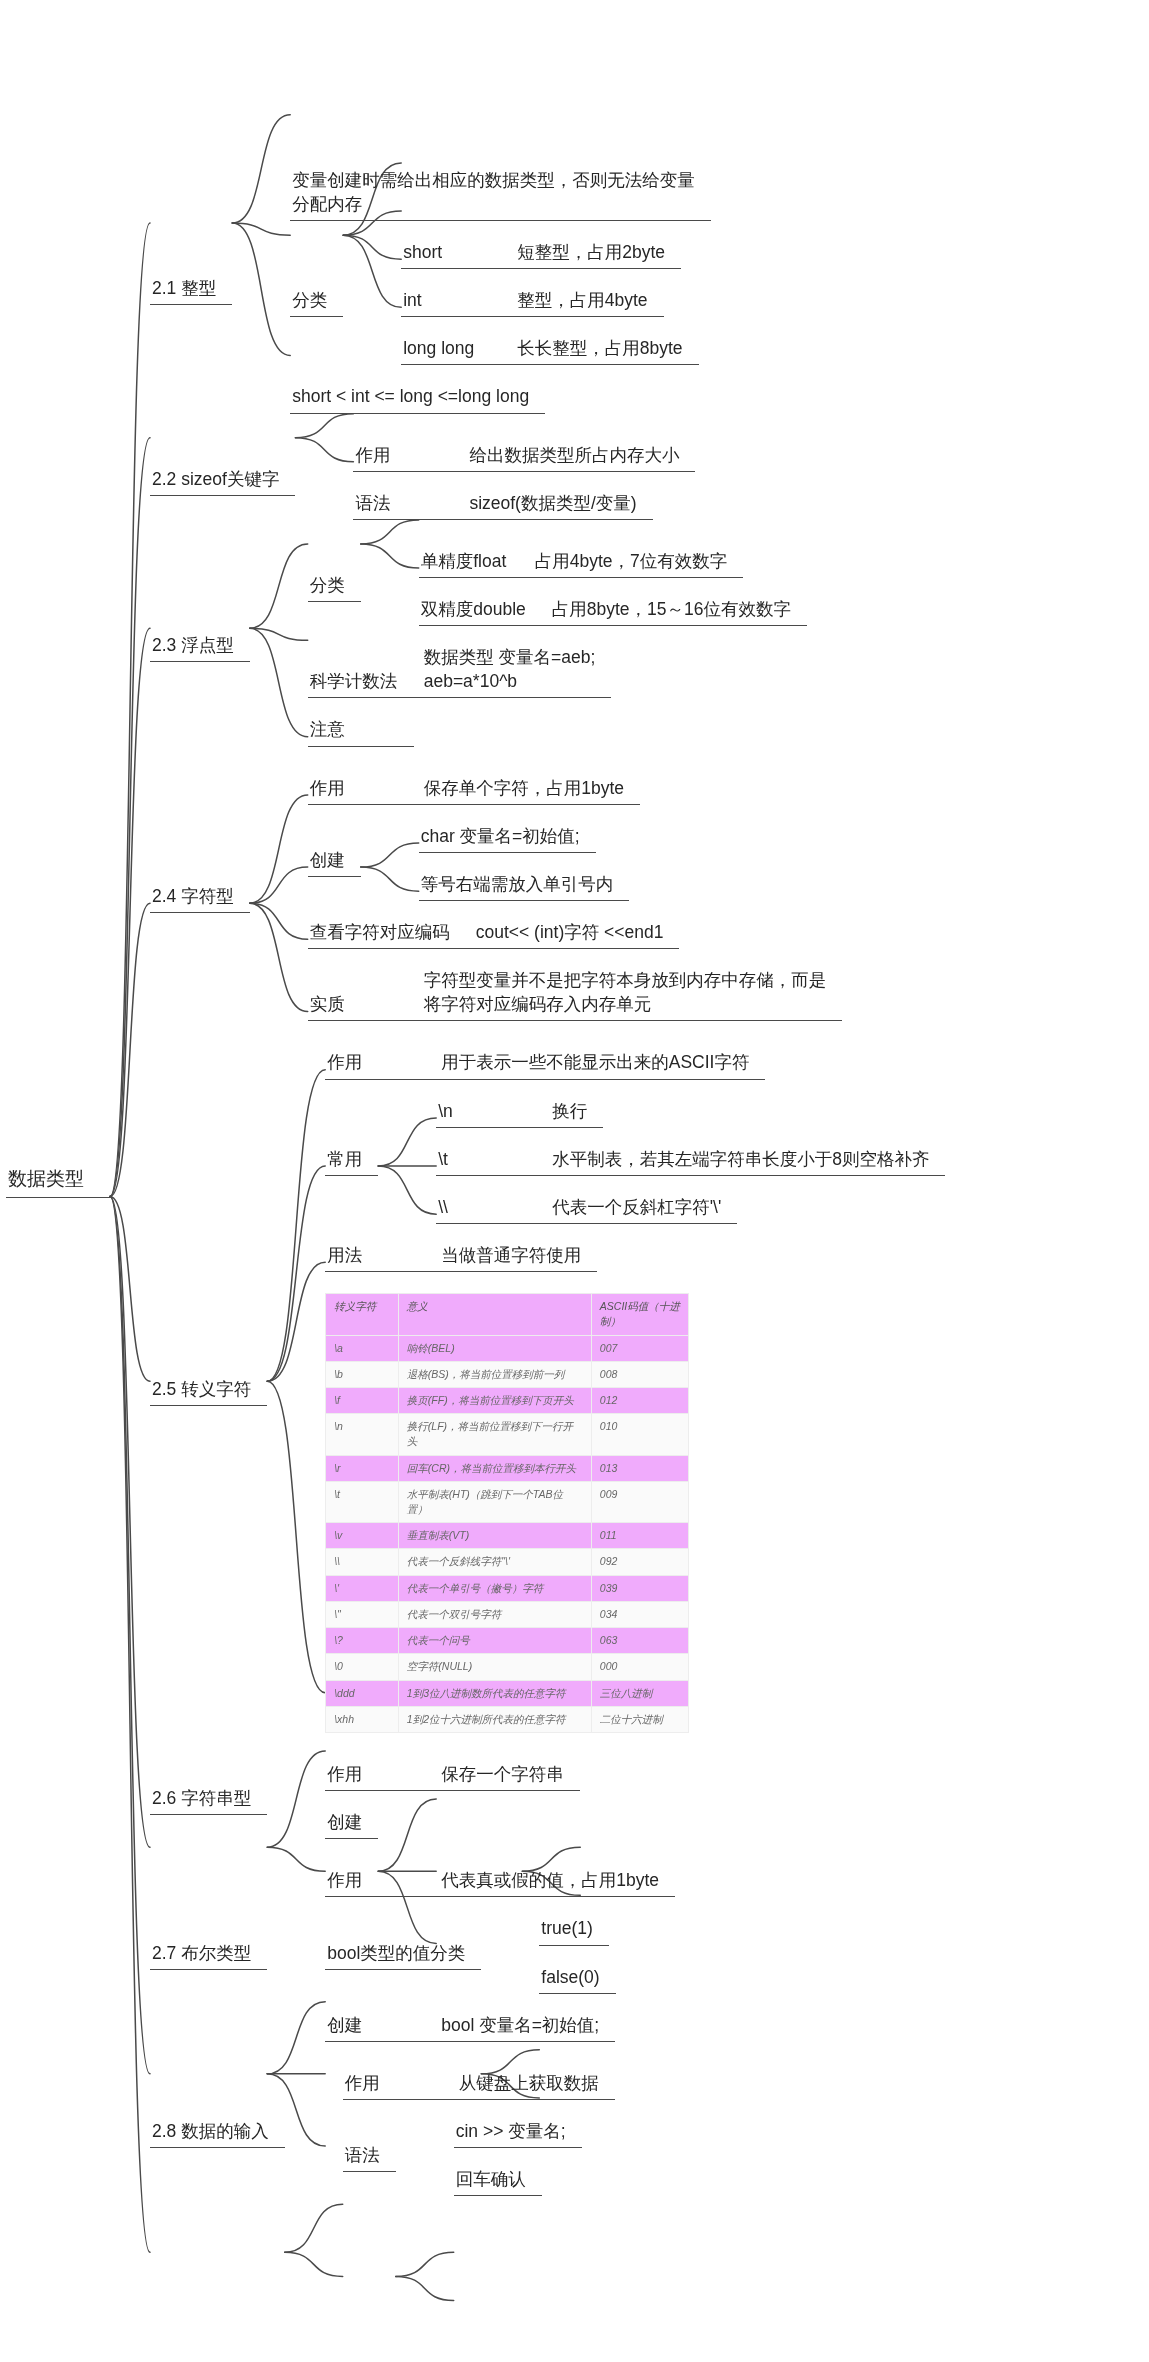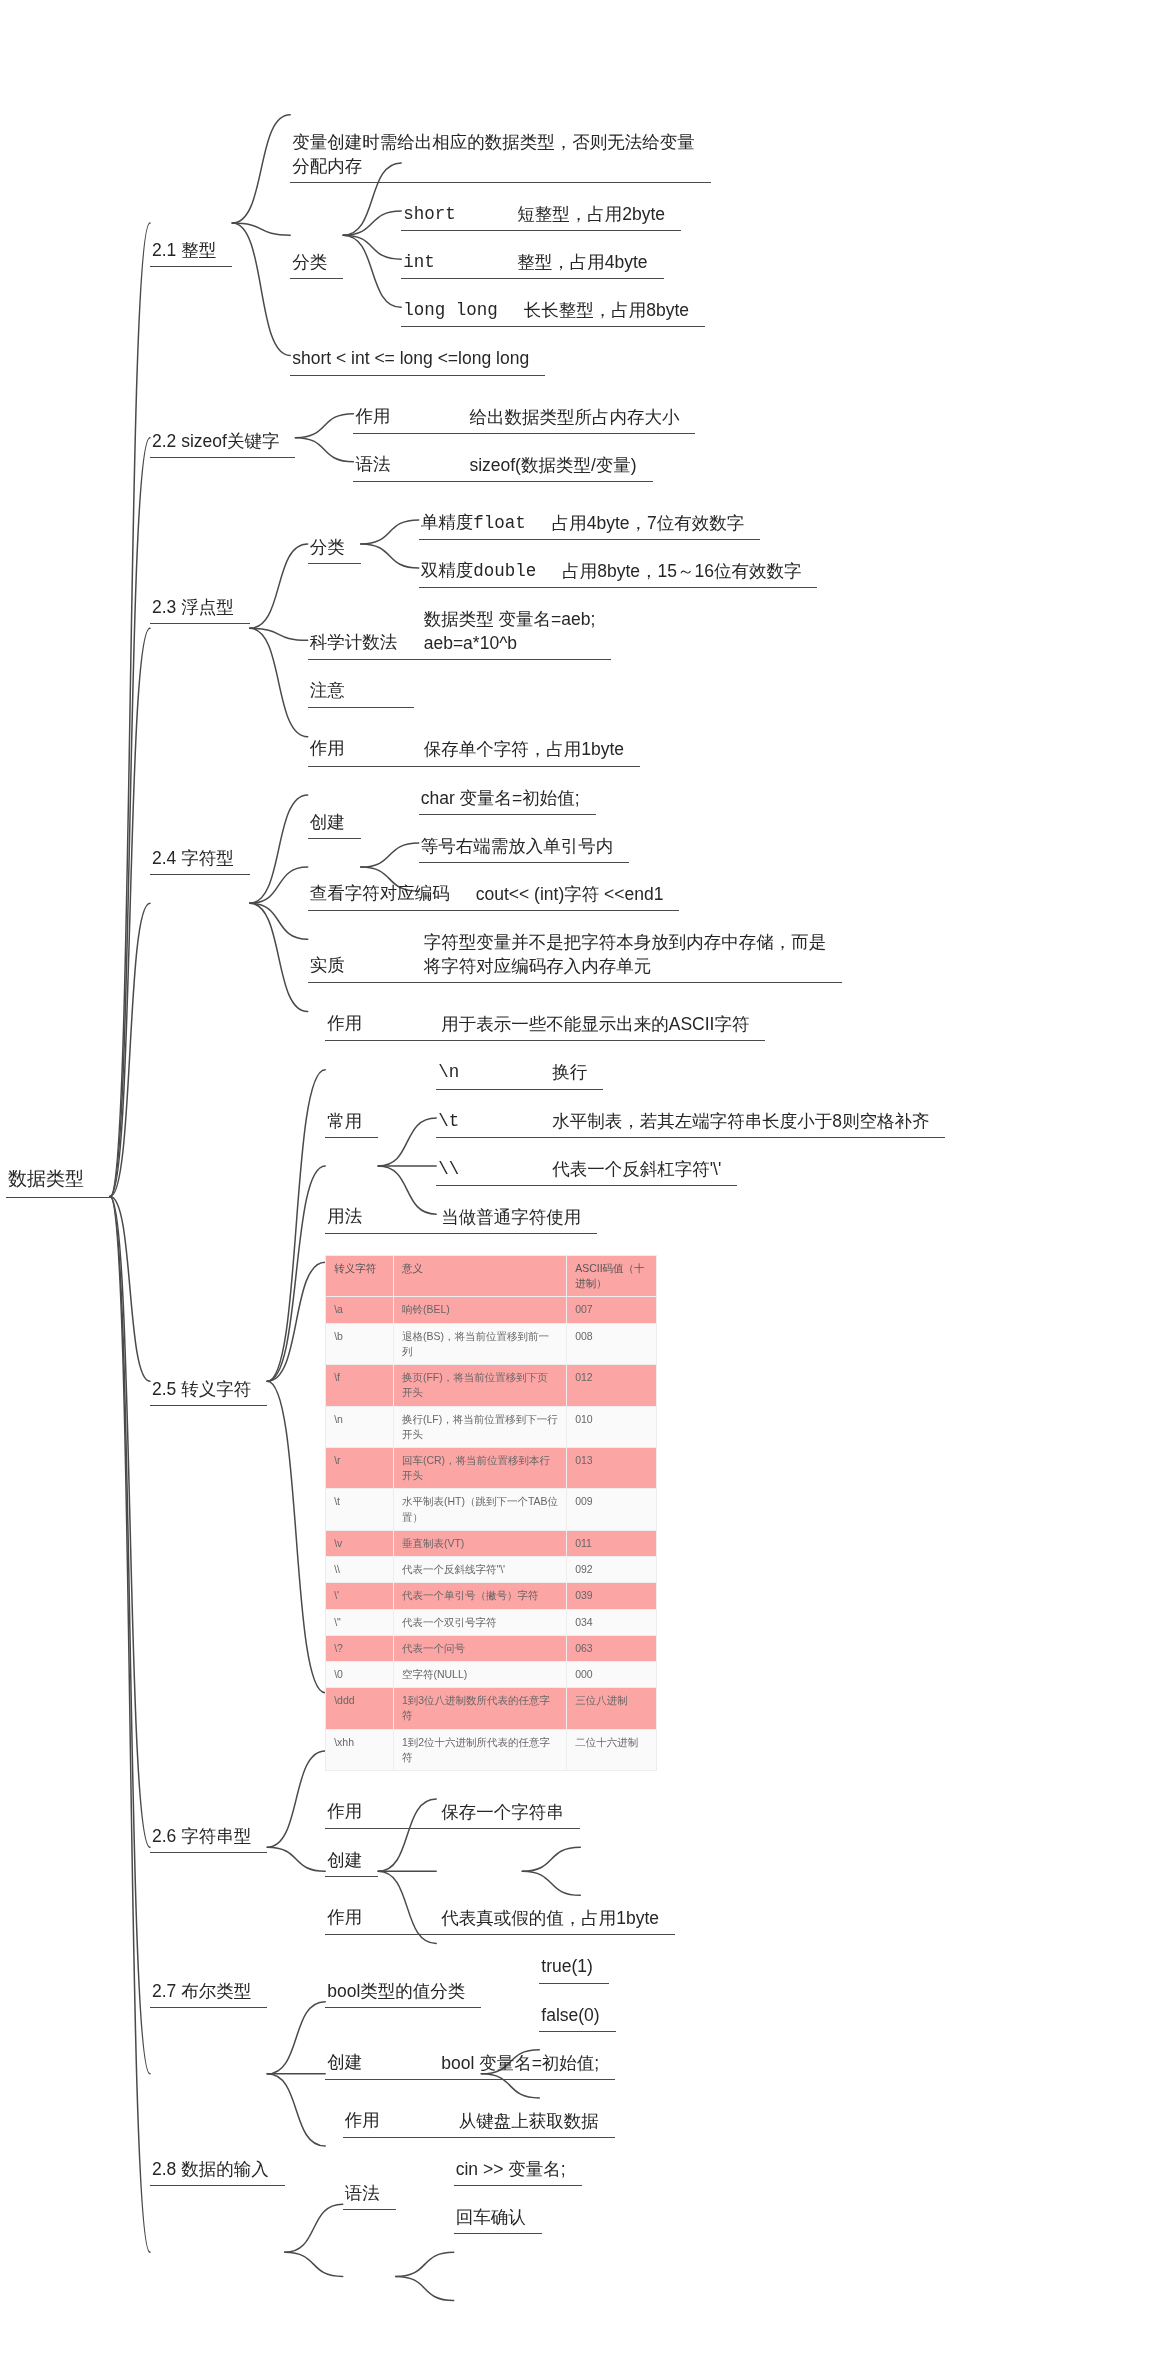--- a/index.html
+++ b/index.html
@@ -10,25 +10,25 @@
   .tree{position:relative;z-index:1;display:flex;align-items:center;
         min-height:2362px;padding-left:6px;box-sizing:border-box;}
   .nlabel{border-bottom:1.5px solid #4a4a4a;padding:2px 16px 4px 2px;
           font-size:17.5px;line-height:1.38;white-space:pre-line;}
   .root{font-size:19px;padding-right:26px;}
   .kids{display:flex;flex-direction:column;align-items:flex-start;
         margin-left:58px;row-gap:17px;}
   .root-kids{margin-left:40px;row-gap:27px;}
   .node{display:flex;align-items:center;}
   .pair{display:flex;align-items:flex-end;column-gap:26px;}
-  .pair .k{min-width:88px;display:inline-block;white-space:pre;font-family:Liberation Mono, monospace;}
+  .pair .k{min-width:88px;display:inline-block;white-space:pre;}
   .pair .d{white-space:pre-line;}
   .tbl-wrap{margin-top:4px;}
-  table.esc{border-collapse:collapse;width:332px;font-size:10.5px;color:#666;
-            background:#fca5a5;}
+  table.esc{border-collapse:collapse;width:364px;font-size:10.5px;color:#666;
+            background:#f0abfc;font-style:italic;}
   .esc th,.esc td{border:1px solid #ededed;padding:5px 8px;text-align:left;
                   font-weight:normal;vertical-align:top;line-height:1.45;}
   .esc th{color:#555;}
   .esc tbody tr:nth-child(even) td{background:#fafafa;}
   .esc .c1{width:66px;}
   .esc .c2{width:218px;}
   .esc .c3{width:96px;}
 </style>
 </head>
 <body>

